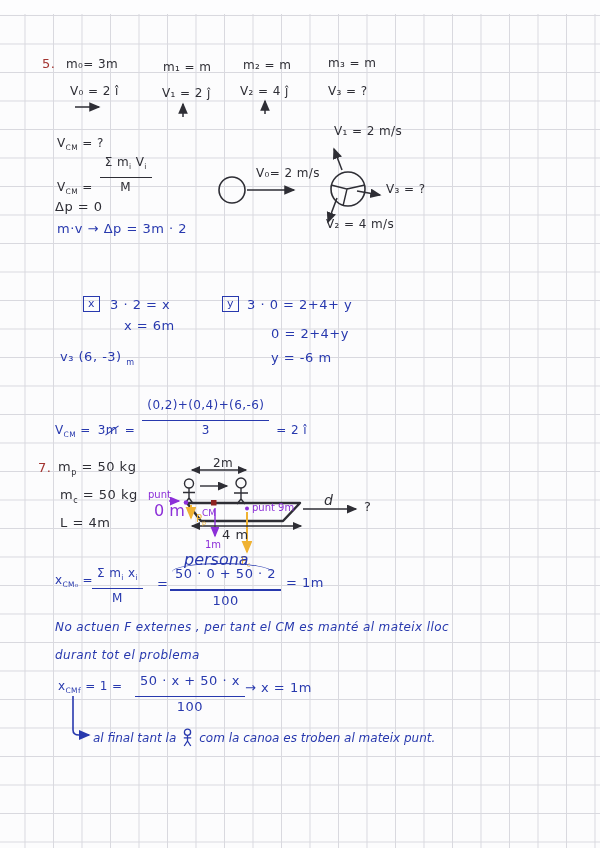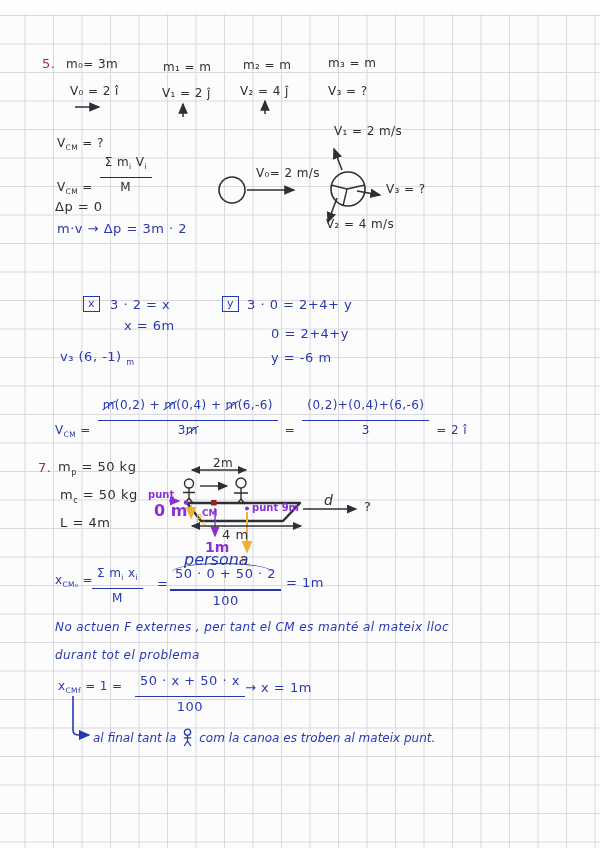--- a/index.html
+++ b/index.html
@@ -14,21 +14,21 @@
     background-size:28.5px 28.5px;
     background-position:-4px 15px;
   }
   .topmargin { position:absolute; left:0; top:0; width:600px; height:14px; background:#fdfdfe; }
   .abs { position:absolute; white-space:nowrap; }
   .hw { font-size:12px; letter-spacing:.4px; }
   .hw13 { font-size:13px; letter-spacing:.5px; }
   .ink { color:#2e2e35; }
   .red { color:#a33431; }
   .blue { color:#2839ae; }
-  .purple { color:#8c2fd8;font-weight:bold; }
+  .purple { color:#8c2fd8; }
   .yellow { color:#efb233; }
   .it { font-style:italic; }
   sub { font-size:.62em; line-height:0; }
   .cancel { position:relative; }
   .cancel::after { content:""; position:absolute; left:-2px; right:-2px; top:52%;
     border-top:1.3px solid currentColor; transform:rotate(-35deg); }
   .row { display:inline-flex; align-items:flex-end; gap:7px; }
   .frac { display:inline-flex; flex-direction:column; text-align:center; }
   .frac .num { display:block; padding:0 5px 8px; border-bottom:1.4px solid currentColor; }
   .frac .den { display:block; padding-top:2px; }
@@ -111,27 +111,26 @@
   <span class="abs ink hw" style="left:386px;top:182px">V₃ = ?</span>
   <span class="abs ink hw" style="left:326px;top:217px">V₂ = 4 m/s</span>
 
   <span class="abs blue boxed" style="left:83px;top:296px">x</span>
   <span class="abs blue hw13" style="left:110px;top:297px">3 · 2 = x</span>
   <span class="abs blue hw13" style="left:124px;top:318px">x = 6m</span>
   <span class="abs blue boxed" style="left:222px;top:296px">y</span>
   <span class="abs blue hw13" style="left:247px;top:297px">3 · 0 = 2+4+ y</span>
   <span class="abs blue hw13" style="left:271px;top:326px">0 = 2+4+y</span>
   <span class="abs blue hw13" style="left:271px;top:350px">y = -6 m</span>
-  <span class="abs blue hw13" style="left:60px;top:349px"><span>v₃ (6, -1) </span><sub>m</sub></span>
+  <span class="abs blue hw13" style="left:60px;top:349px"><span>v₃ (6, -3) </span><sub>m</sub></span>
 
   <div class="abs blue" style="left:55px;top:398px">
     <span class="row">
       <span class="hw"><span>V</span><sub>CM</sub><span> =</span></span>
       <span class="frac hw">
-        <span class="num"><span class="cancel">m</span><span>(0,2) + </span><span class="cancel">m</span><span>(0,4) + </span><span class="cancel">m</span><span>(6,-6)</span></span>
         <span class="den"><span>3</span><span class="cancel">m</span></span>
       </span>
       <span class="hw">=</span>
       <span class="frac hw">
         <span class="num">(0,2)+(0,4)+(6,-6)</span>
         <span class="den">3</span>
       </span>
       <span class="hw">= 2 î</span>
     </span>
   </div>
@@ -159,21 +158,21 @@
     <line x1="99" y1="57" x2="99" y2="97" stroke="#efb233" stroke-width="2" marker-end="url(#ay)"></line>
     <line x1="44" y1="71" x2="153" y2="71" stroke="#2e2e35" stroke-width="1.3" marker-start="url(#ai)" marker-end="url(#ai)"></line>
   </svg>
   <span class="abs ink hw" style="left:213px;top:456px">2m</span>
   <span class="abs purple" style="left:148px;top:489px;font-size:10px">punt</span>
   <span class="abs purple" style="left:154px;top:501px;font-size:16px">0 m</span>
   <span class="abs purple" style="left:202px;top:508px;font-size:9px">CM</span>
   <span class="abs purple" style="left:252px;top:502px;font-size:10px">punt 9m</span>
   <span class="abs yellow" style="left:196px;top:513px;font-size:10px"><span>P</span><sub>p</sub></span>
   <span class="abs yellow" style="left:241px;top:555px;font-size:10px"><span>P</span><sub>c</sub></span>
-  <span class="abs purple" style="left:205px;top:539px;font-size:14px">1m</span>
+  <span class="abs purple" style="left:205px;top:539px;font-size:10px">1m</span>
   <span class="abs ink hw13" style="left:222px;top:527px">4 m</span>
   <span class="abs ink it" style="left:324px;top:492px;font-size:14px">d</span>
   <span class="abs ink hw13" style="left:364px;top:499px">?</span>
 
   <span class="abs blue it" style="left:184px;top:550px;font-size:16px">persona</span>
   <div class="abs brace" style="left:172px;top:563px;width:100px"></div>
   <span class="abs blue hw" style="left:55px;top:573px"><span>x</span><sub>CM₀</sub><span> =</span></span>
   <span class="abs blue frac hw" style="left:92px;top:566px">
     <span class="num"><span>Σ m</span><sub>i</sub><span> x</span><sub>i</sub></span>
     <span class="den">M</span>

